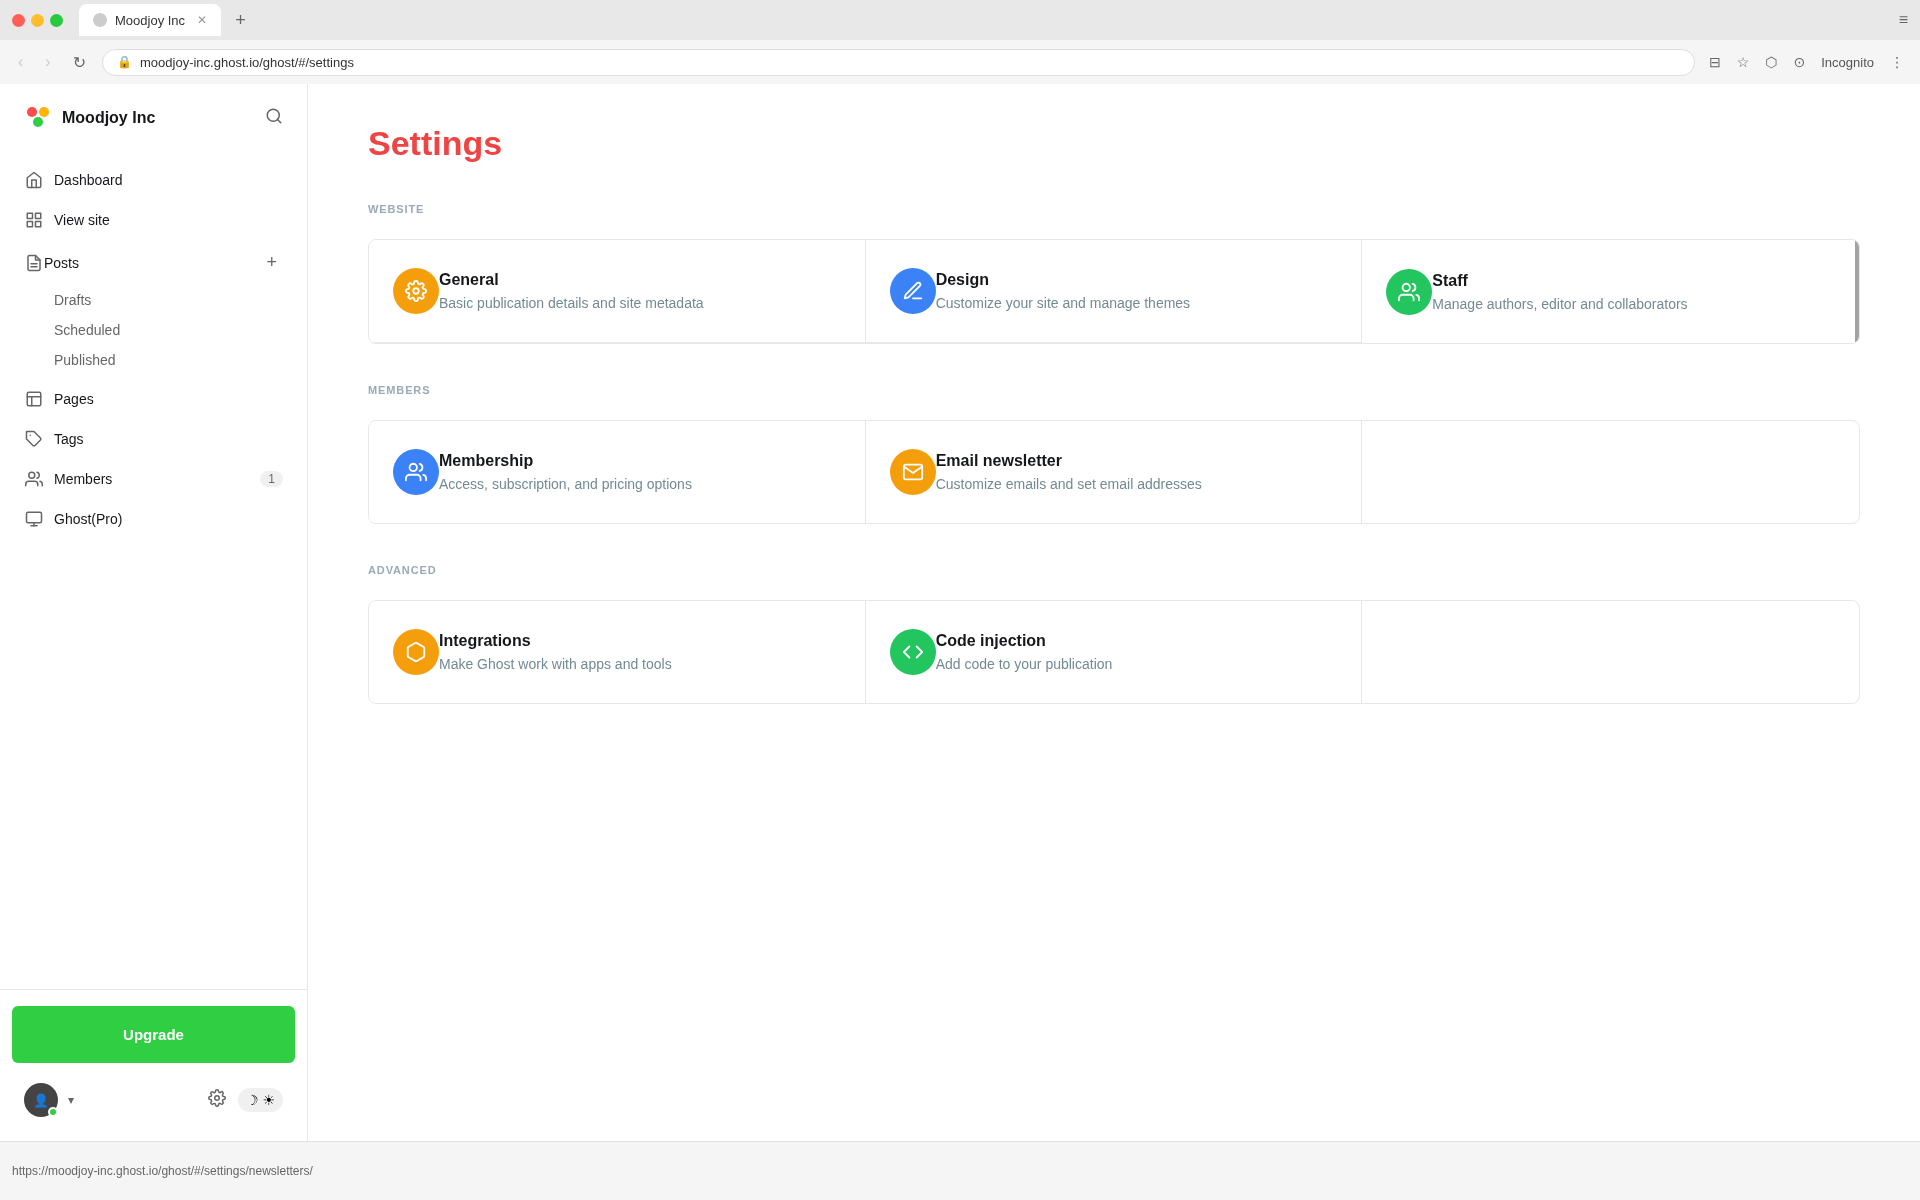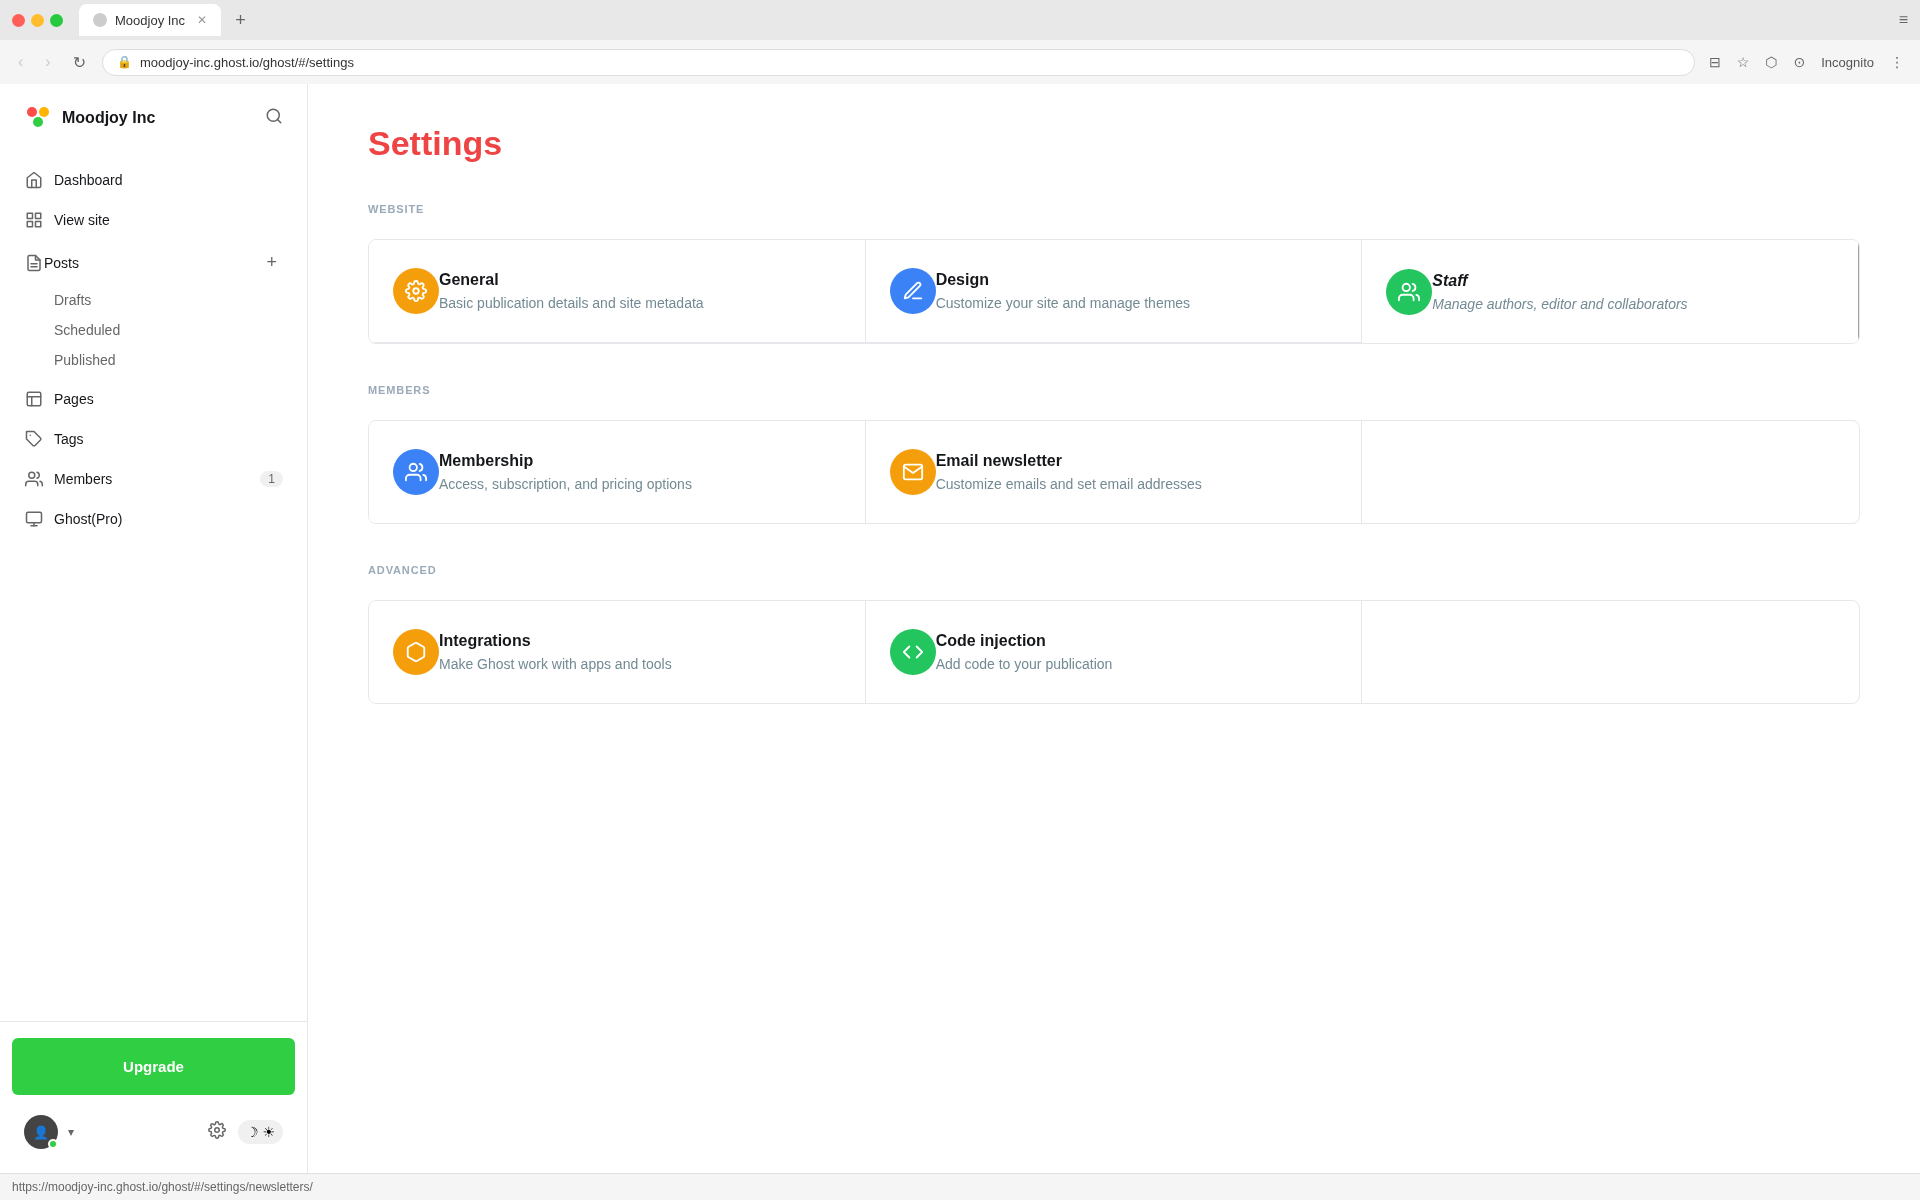--- a/index.html
+++ b/index.html
@@ -70,21 +70,21 @@
     .icon-blue { background: #3b82f6; }
     .icon-pink { background: #ec4899; }
     .icon-green { background: #22c55e; }
     .icon-amber { background: #f59e0b; }
     .card-content h3 { font-size: 16px; font-weight: 600; color: #15171a; margin-bottom: 4px; }
     .card-content p { font-size: 14px; color: #738a94; line-height: 1.5; }
 
     .settings-section { margin-bottom: 40px; }
 
     
-    .status-bar { background: #f5f5f5; padding: 6px 12px; font-size: 12px; color: #666; border-top: 1px solid #e0e0e0; flex-shrink: 0; }
+    .status-bar { background: #f5f5f5; padding: 22px 12px; font-size: 12px; color: #666; border-top: 1px solid #e0e0e0; flex-shrink: 0; }
   </style>
 </head>
 <body>
 
 <div class="browser-chrome">
   <div class="browser-titlebar">
     <div class="browser-dots">
       <div class="dot dot-red"></div>
       <div class="dot dot-yellow"></div>
       <div class="dot dot-green"></div>
@@ -290,21 +290,21 @@
               <path d="M16.5 3.5a2.121 2.121 0 0 1 3 3L7 19l-4 1 1-4L16.5 3.5z"></path>
             </svg>
           </div>
           <div class="card-content">
             <h3>Design</h3>
             <p>Customize your site and manage themes</p>
           </div>
         </div>
 
 
-        <div class="settings-card" style="border-bottom:none;border-right:1px solid #a3a3a3;font-style:italic;">
+        <div class="settings-card" style="border-bottom:none;border-right:4px solid #a3a3a3;">
           <div class="card-icon icon-green">
             <svg width="22" height="22" viewBox="0 0 24 24" fill="none" stroke="#fff" stroke-width="2" stroke-linecap="round" stroke-linejoin="round">
               <path d="M17 21v-2a4 4 0 0 0-4-4H5a4 4 0 0 0-4 4v2"></path>
               <circle cx="9" cy="7" r="4"></circle>
               <path d="M23 21v-2a4 4 0 0 0-3-3.87"></path>
               <path d="M16 3.13a4 4 0 0 1 0 7.75"></path>
             </svg>
           </div>
           <div class="card-content">
             <h3>Staff</h3>

